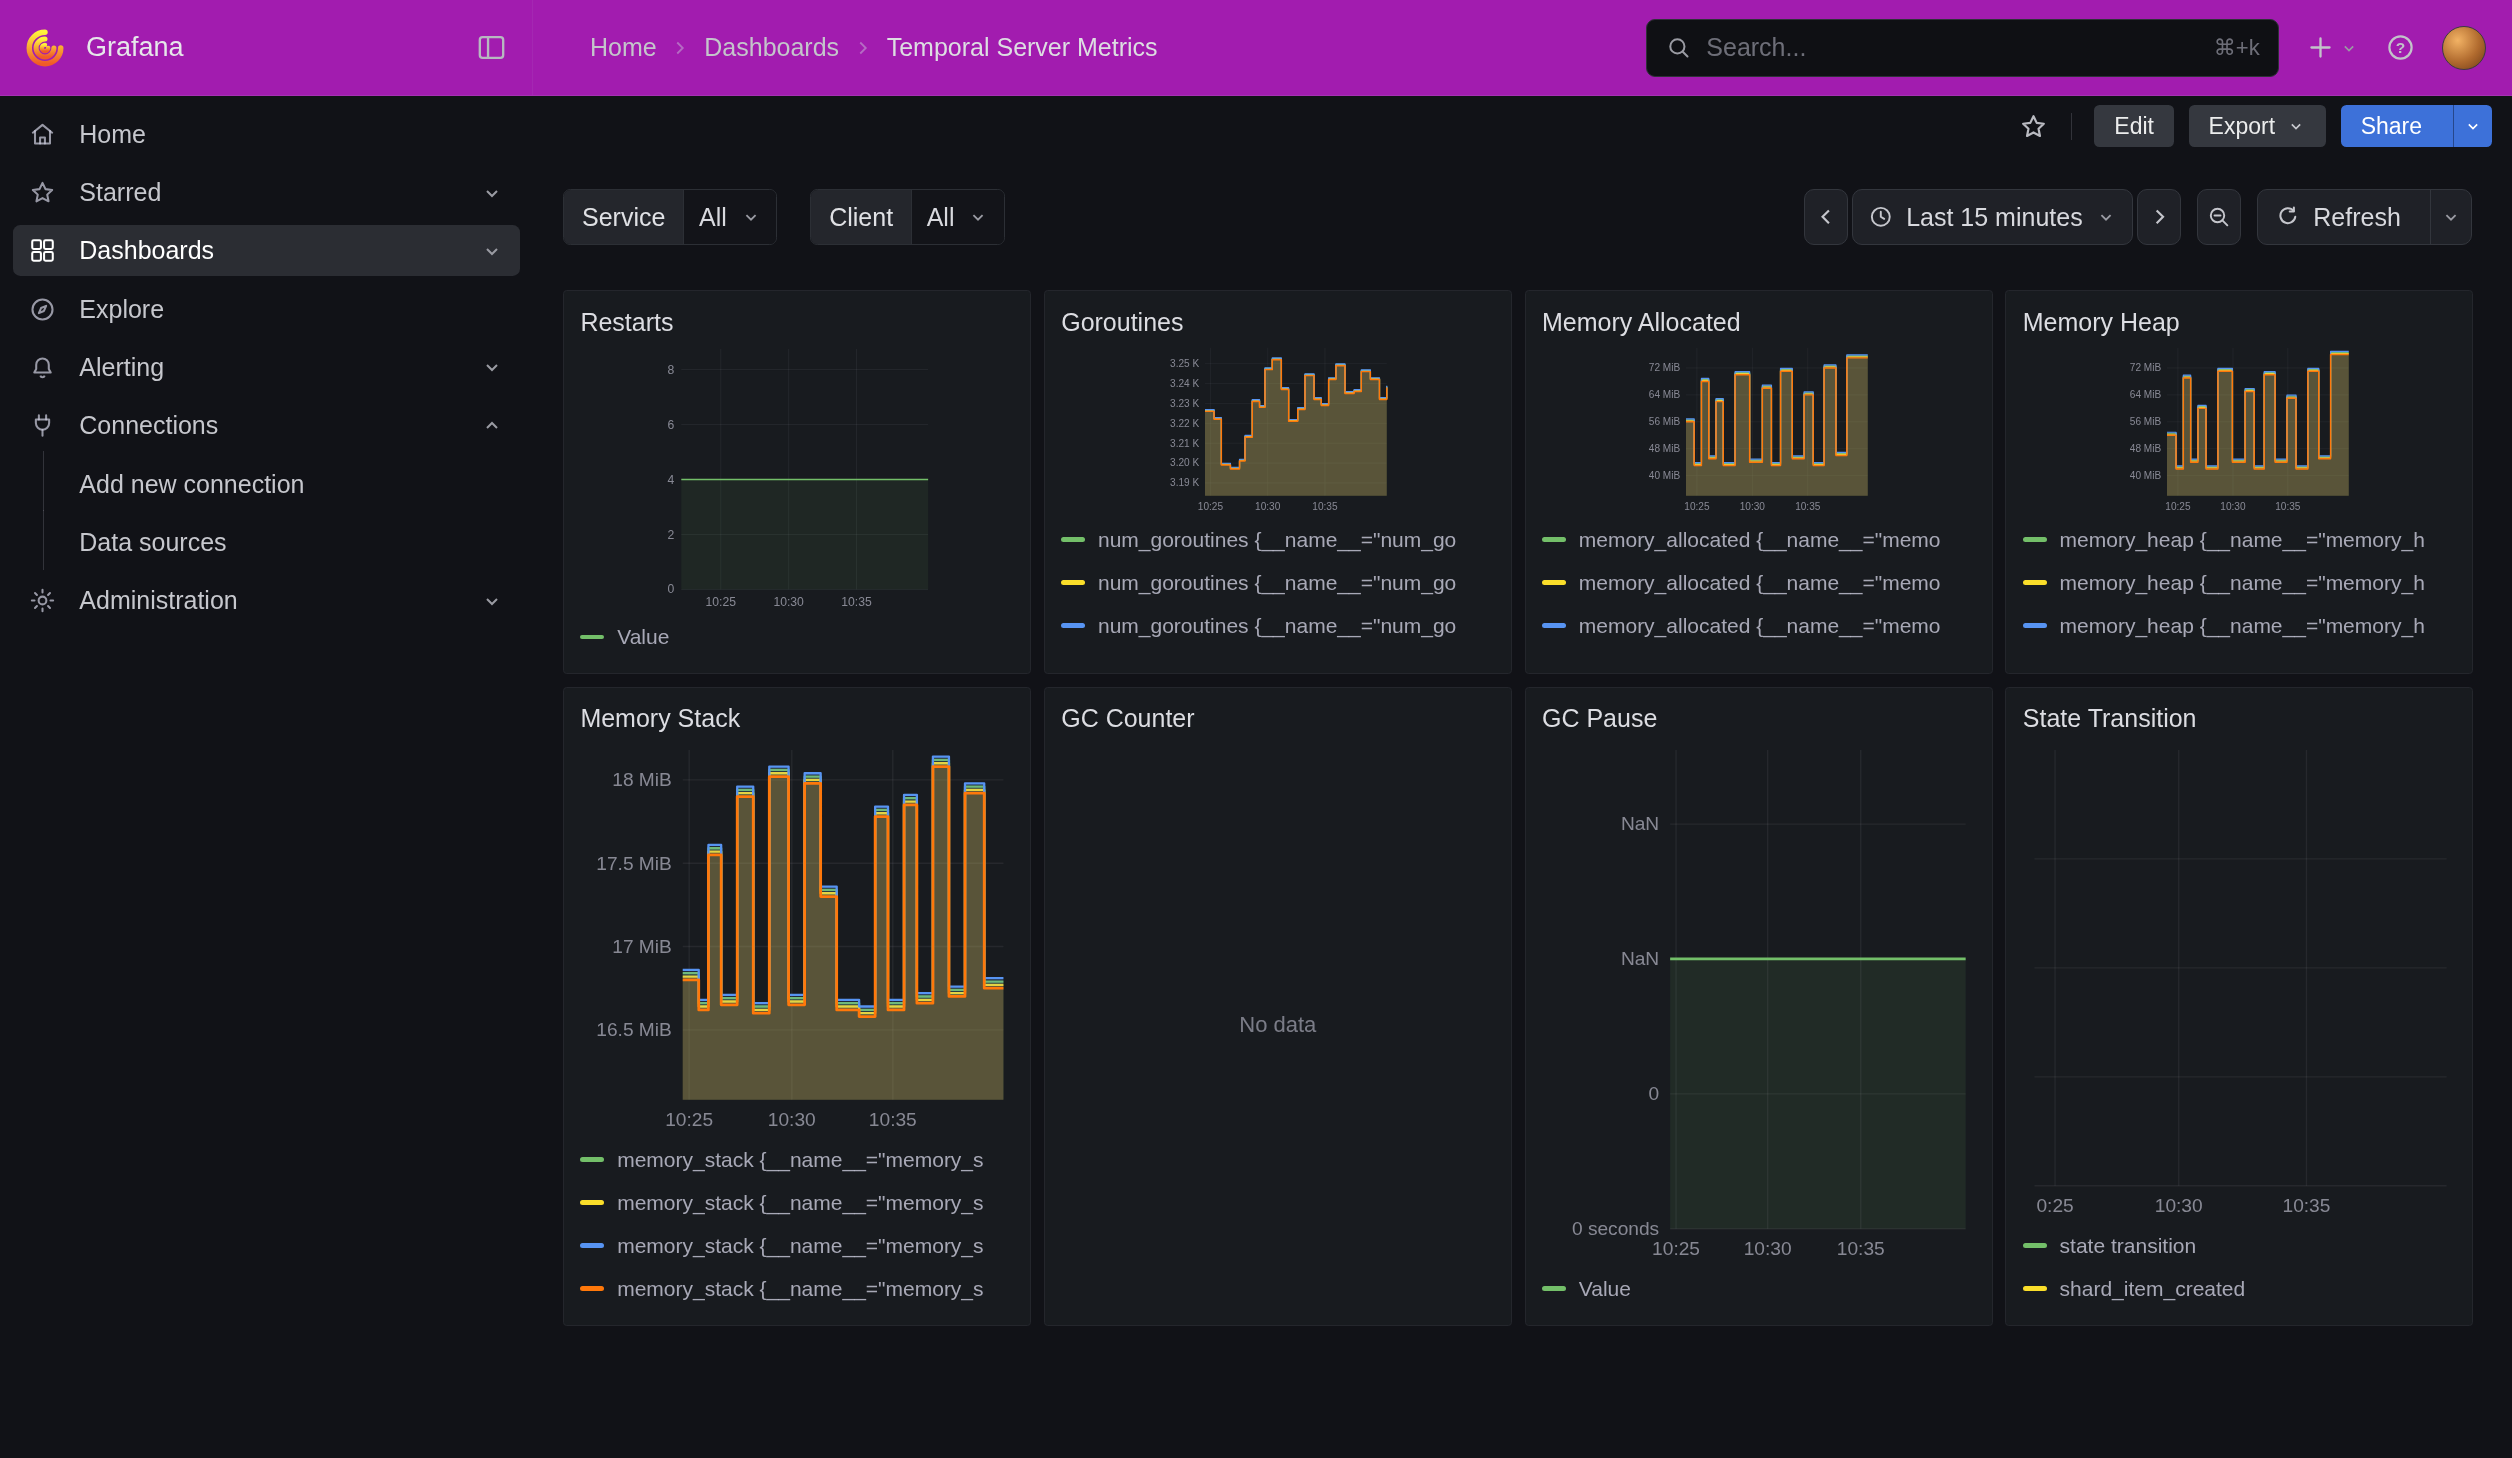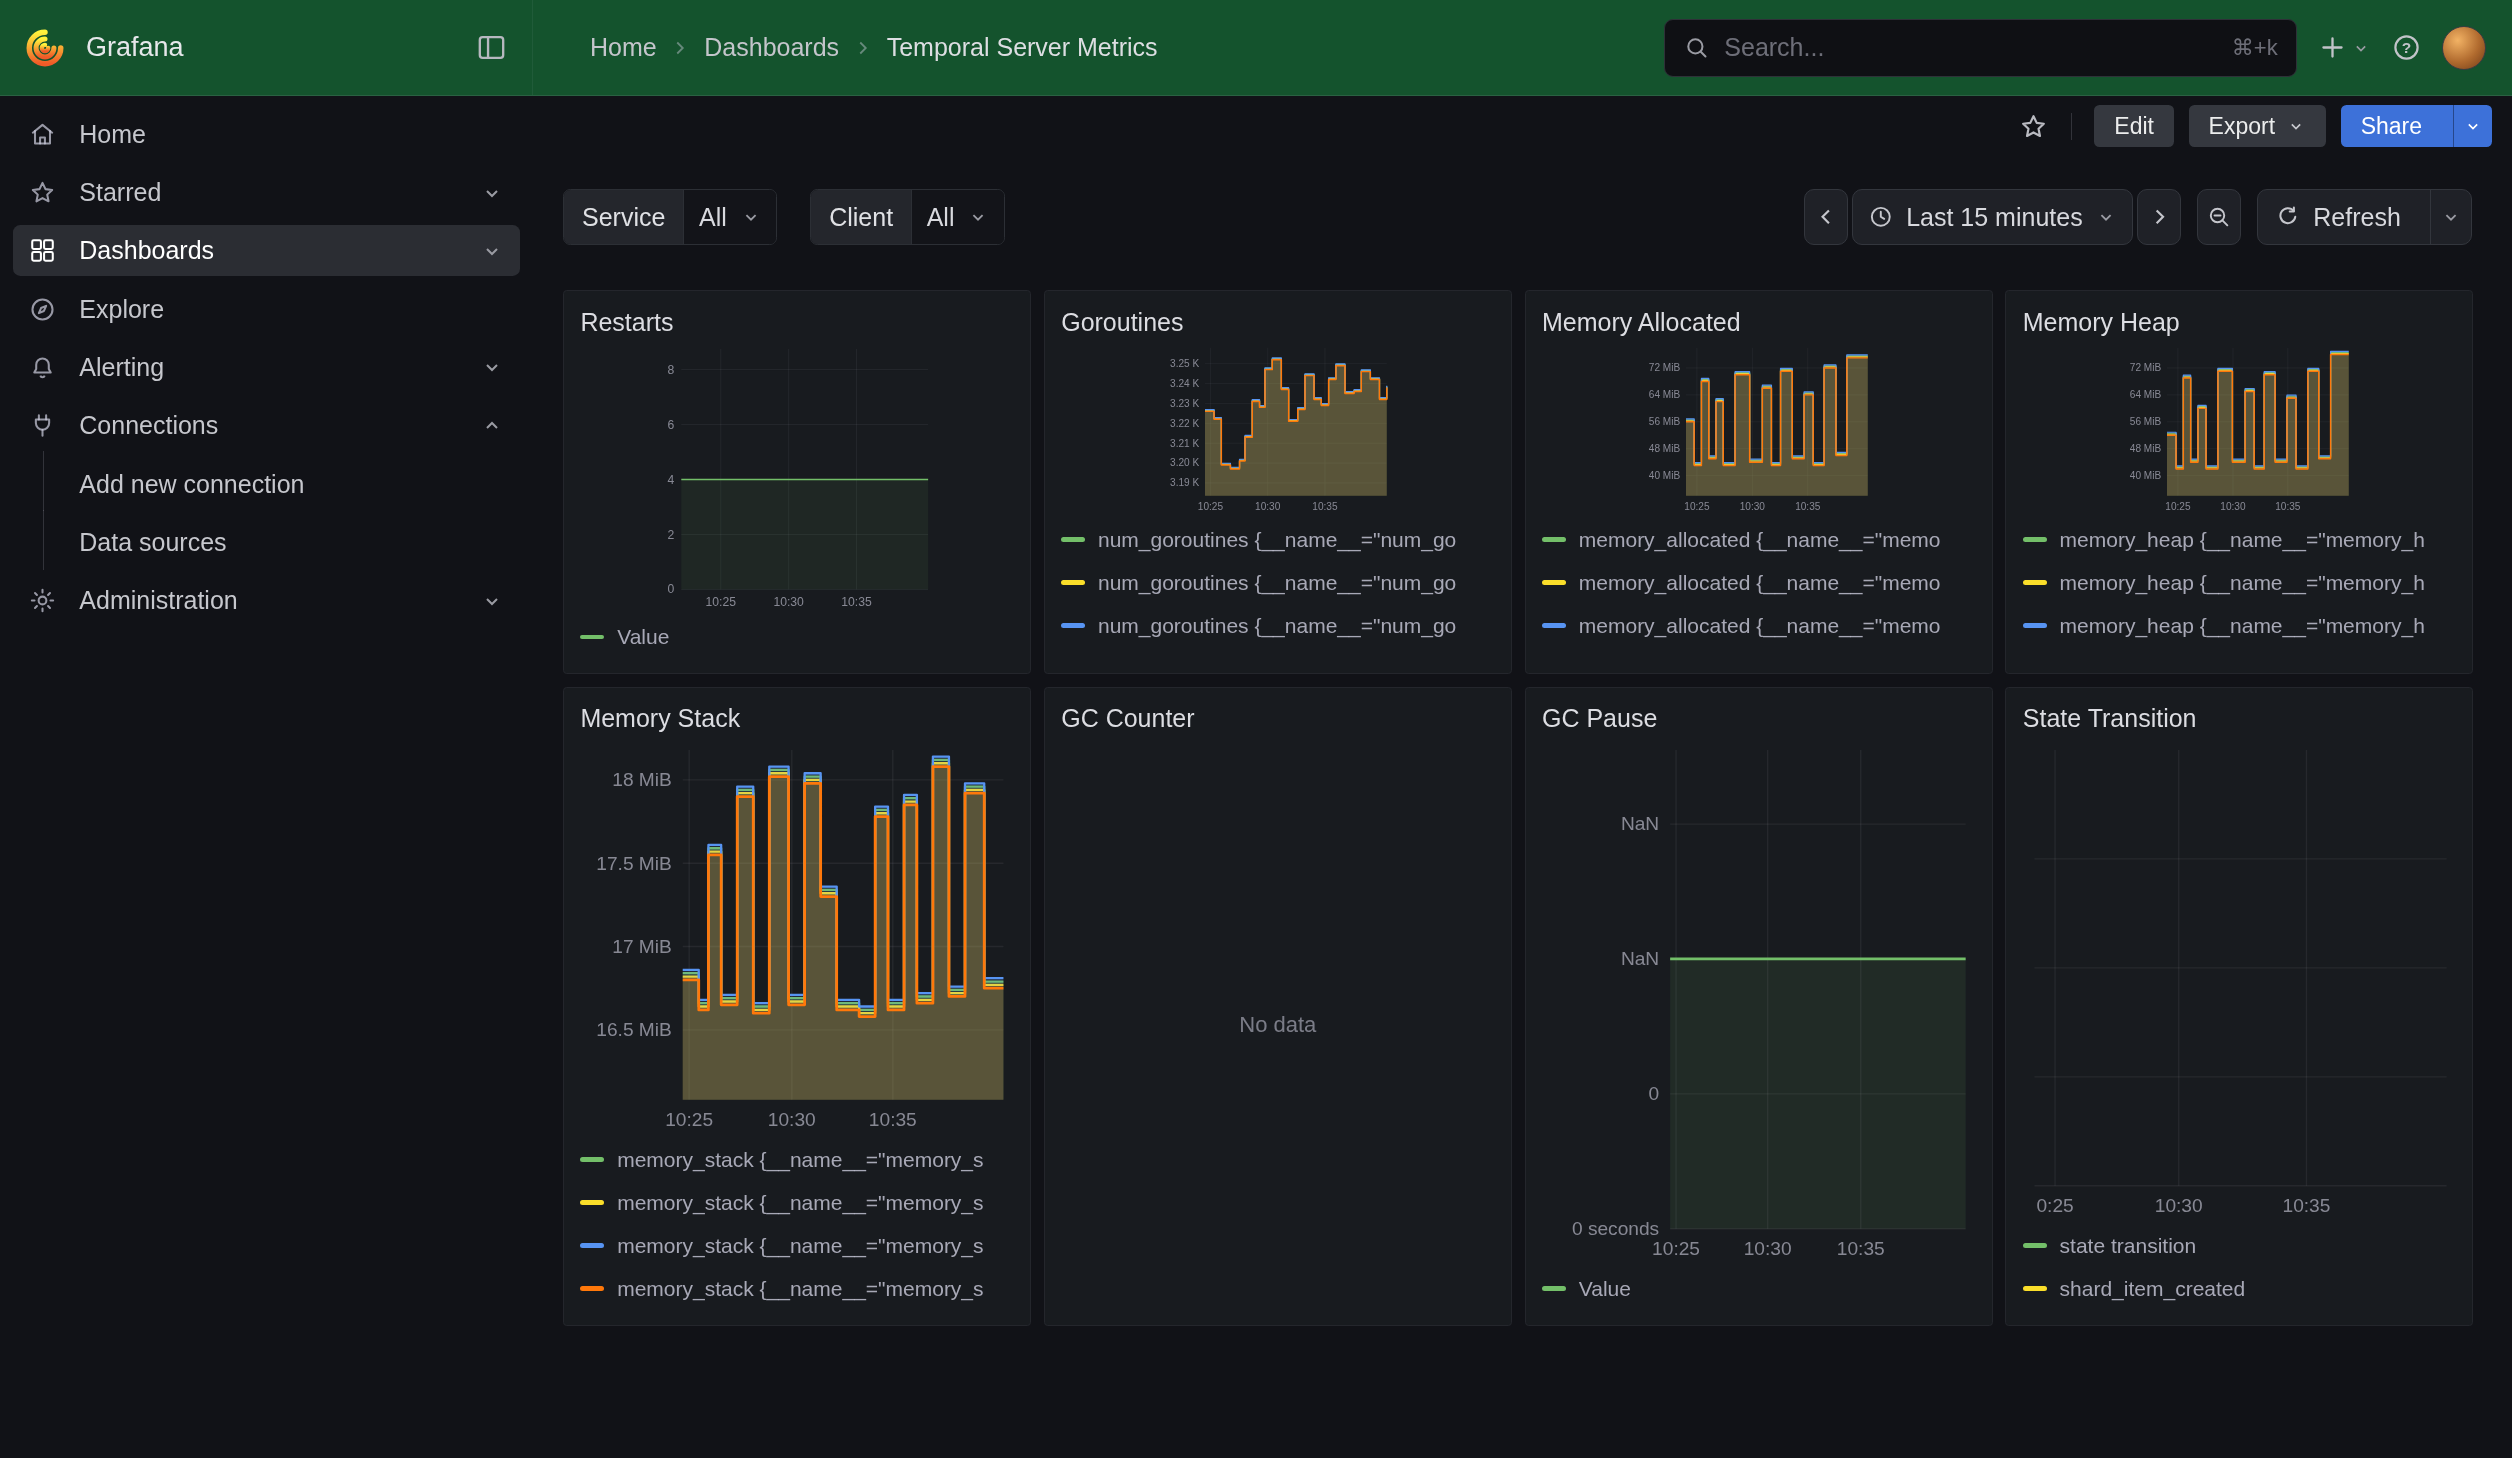--- a/index.html
+++ b/index.html
@@ -2,30 +2,30 @@
 <html style="font-size:14.6px"><head>
 <meta charset="utf-8">
 <style>
   *{box-sizing:border-box;margin:0;padding:0}
   html,body{width:2512px;height:1458px;overflow:hidden}
   body{background:#111217;color:#d5d6db;font-family:"Liberation Sans","DejaVu Sans",sans-serif}
   svg{display:block}
   svg text{font-family:"Liberation Sans","DejaVu Sans",sans-serif}
 
   
-  .topnav{height:96px;background:#14532d;border-bottom:1.4px solid rgba(204,204,220,0.12);display:flex;}
+  .topnav{height:96px;background:#a21caf;border-bottom:1.4px solid rgba(204,204,220,0.12);display:flex;}
   .nav-left{width:533px;flex:none;height:100%;display:flex;align-items:center;padding:0 24px;border-right:0.9px solid rgba(204,204,220,0.07)}
   .logo{width:42px;height:42px;flex:none}
   .app-name{font-size:27px;font-weight:500;color:#e6e7ea;margin-left:20px}
   .dock-btn{margin-left:auto;color:#b7b8c0;width:33px;height:33px}
   .breadcrumb{display:flex;align-items:center;gap:12.8px;margin-left:57px;font-size:25px;white-space:nowrap}
   .crumb{color:#c4c5cb}
   .crumb.current{color:#dddee2}
   .crumb-sep{color:rgba(204,204,220,0.45);width:22px;height:22px}
-  .nav-right{margin-left:auto;display:flex;align-items:center;gap:20px;padding-right:25.6px}
+  .nav-right{margin-left:auto;display:flex;align-items:center;gap:26px;padding-right:25.6px}
   .search-box{width:633px;height:58px;background:#0f1014;border:1.4px solid #2e3138;border-radius:9px;display:flex;align-items:center;padding:0 18px;gap:14.6px}
   .search-box .sicon20{width:27px;height:27px;color:#9a9ba3;flex:none}
   .search-box input{flex:1;min-width:0;background:none;border:none;outline:none;color:#d5d6db;font-size:25px}
   .search-box input::placeholder{color:rgba(204,204,220,0.5)}
   .shortcut{color:rgba(204,204,220,0.5);font-size:22px;flex:none}
   .nav-btn{display:flex;align-items:center;gap:3.7px;color:#c2c3c9}
   .nav-btn .ic{width:31px;height:31px}
   .nav-btn .caret{width:20px;height:20px;color:#9a9ba3}
   .avatar{width:44px;height:44px;border-radius:50%;background:radial-gradient(circle at 35% 32%,#f2b264,#b06a2e 55%,#6e3a17);border:0.9px solid #3a3c42}
 

